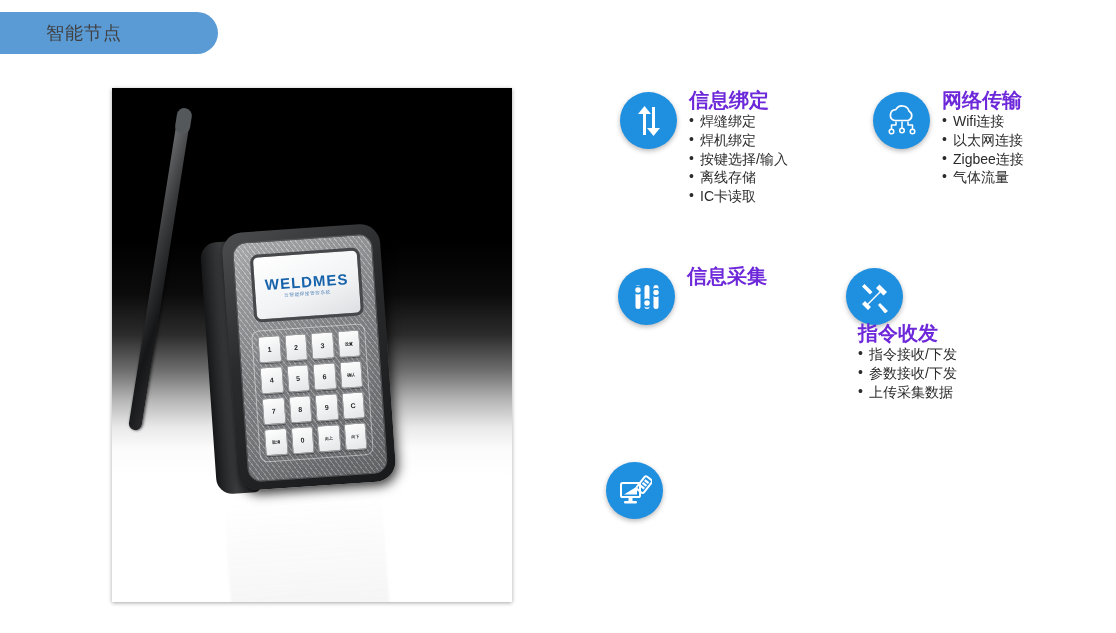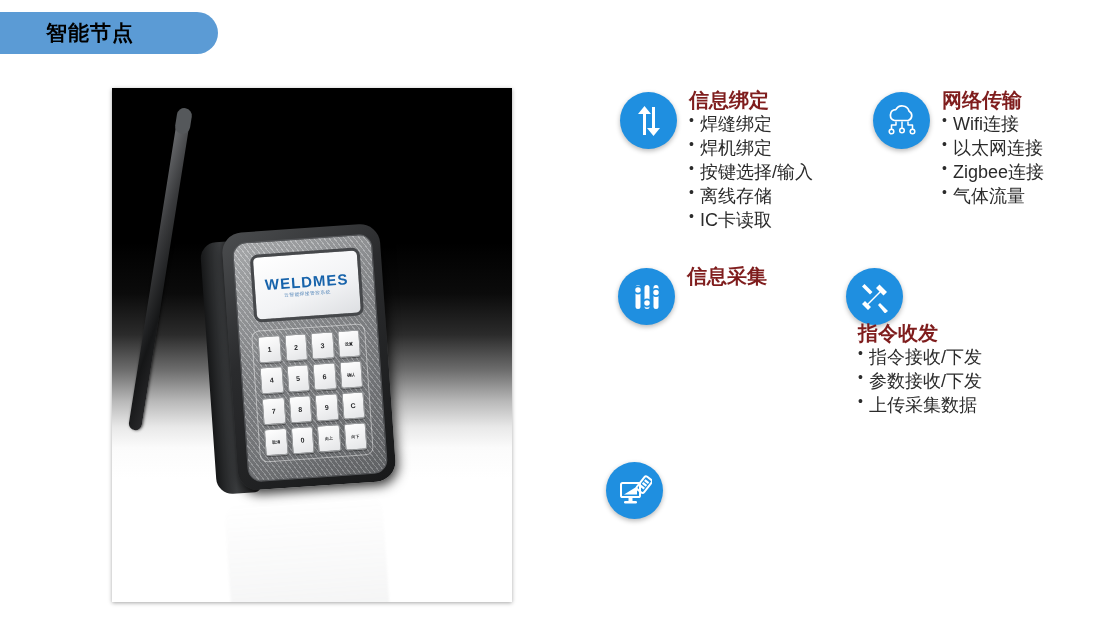--- a/index.html
+++ b/index.html
@@ -14,22 +14,22 @@
   .banner{
     position:absolute;left:0;top:12px;
     width:218px;height:42px;
     background:#5b9bd5;
     border-top-right-radius:21px;
     border-bottom-right-radius:21px;
   }
   .banner-text{
     position:absolute;left:46px;top:50%;
     transform:translateY(-50%);
-    color:#000000;
-    font-size:21px;font-weight:bold;
+    color:#404040;
+    font-size:18px;font-weight:normal;
     letter-spacing:1px;
     white-space:nowrap;
   }
 
   
   .photo{
     position:absolute;left:112px;top:88px;
     width:400px;height:514px;
     background:#000;
     box-shadow:0 1px 4px rgba(0,0,0,.35);
@@ -153,26 +153,26 @@
   .icon-circle{
     width:57px;height:57px;border-radius:50%;
     background:#1f8fe0;
     flex:0 0 57px;
     display:flex;align-items:center;justify-content:center;
     box-shadow:0 2px 5px rgba(0,0,0,.28);
   }
   .icon-circle svg{display:block;}
   .feat-body{margin-left:12px;margin-top:-2px;}
   .feat-title{
-    font-size:20px;font-weight:bold;color:#7f1d1d;
+    font-size:20px;font-weight:bold;color:#6d28d9;
     line-height:1.05;margin-bottom:1px;white-space:nowrap;
   }
   .feat-list{list-style:none;margin:0;padding:0;}
   .feat-list li{
-    font-size:18px;color:#2b2b2b;line-height:1.34;
+    font-size:14px;color:#2b2b2b;line-height:1.34;
     white-space:nowrap;position:relative;padding-left:11px;
   }
   .feat-list li:before{
     content:"•";position:absolute;left:0;top:-1px;font-size:14px;color:#2b2b2b;
   }
 
   #f-binding{left:620px;top:92px;}
   #f-network{left:873px;top:92px;}
   #f-collect {left:618px;top:268px;font-family:Liberation Serif, serif;}
   #f-command {left:846px;top:268px;flex-direction:column;}

